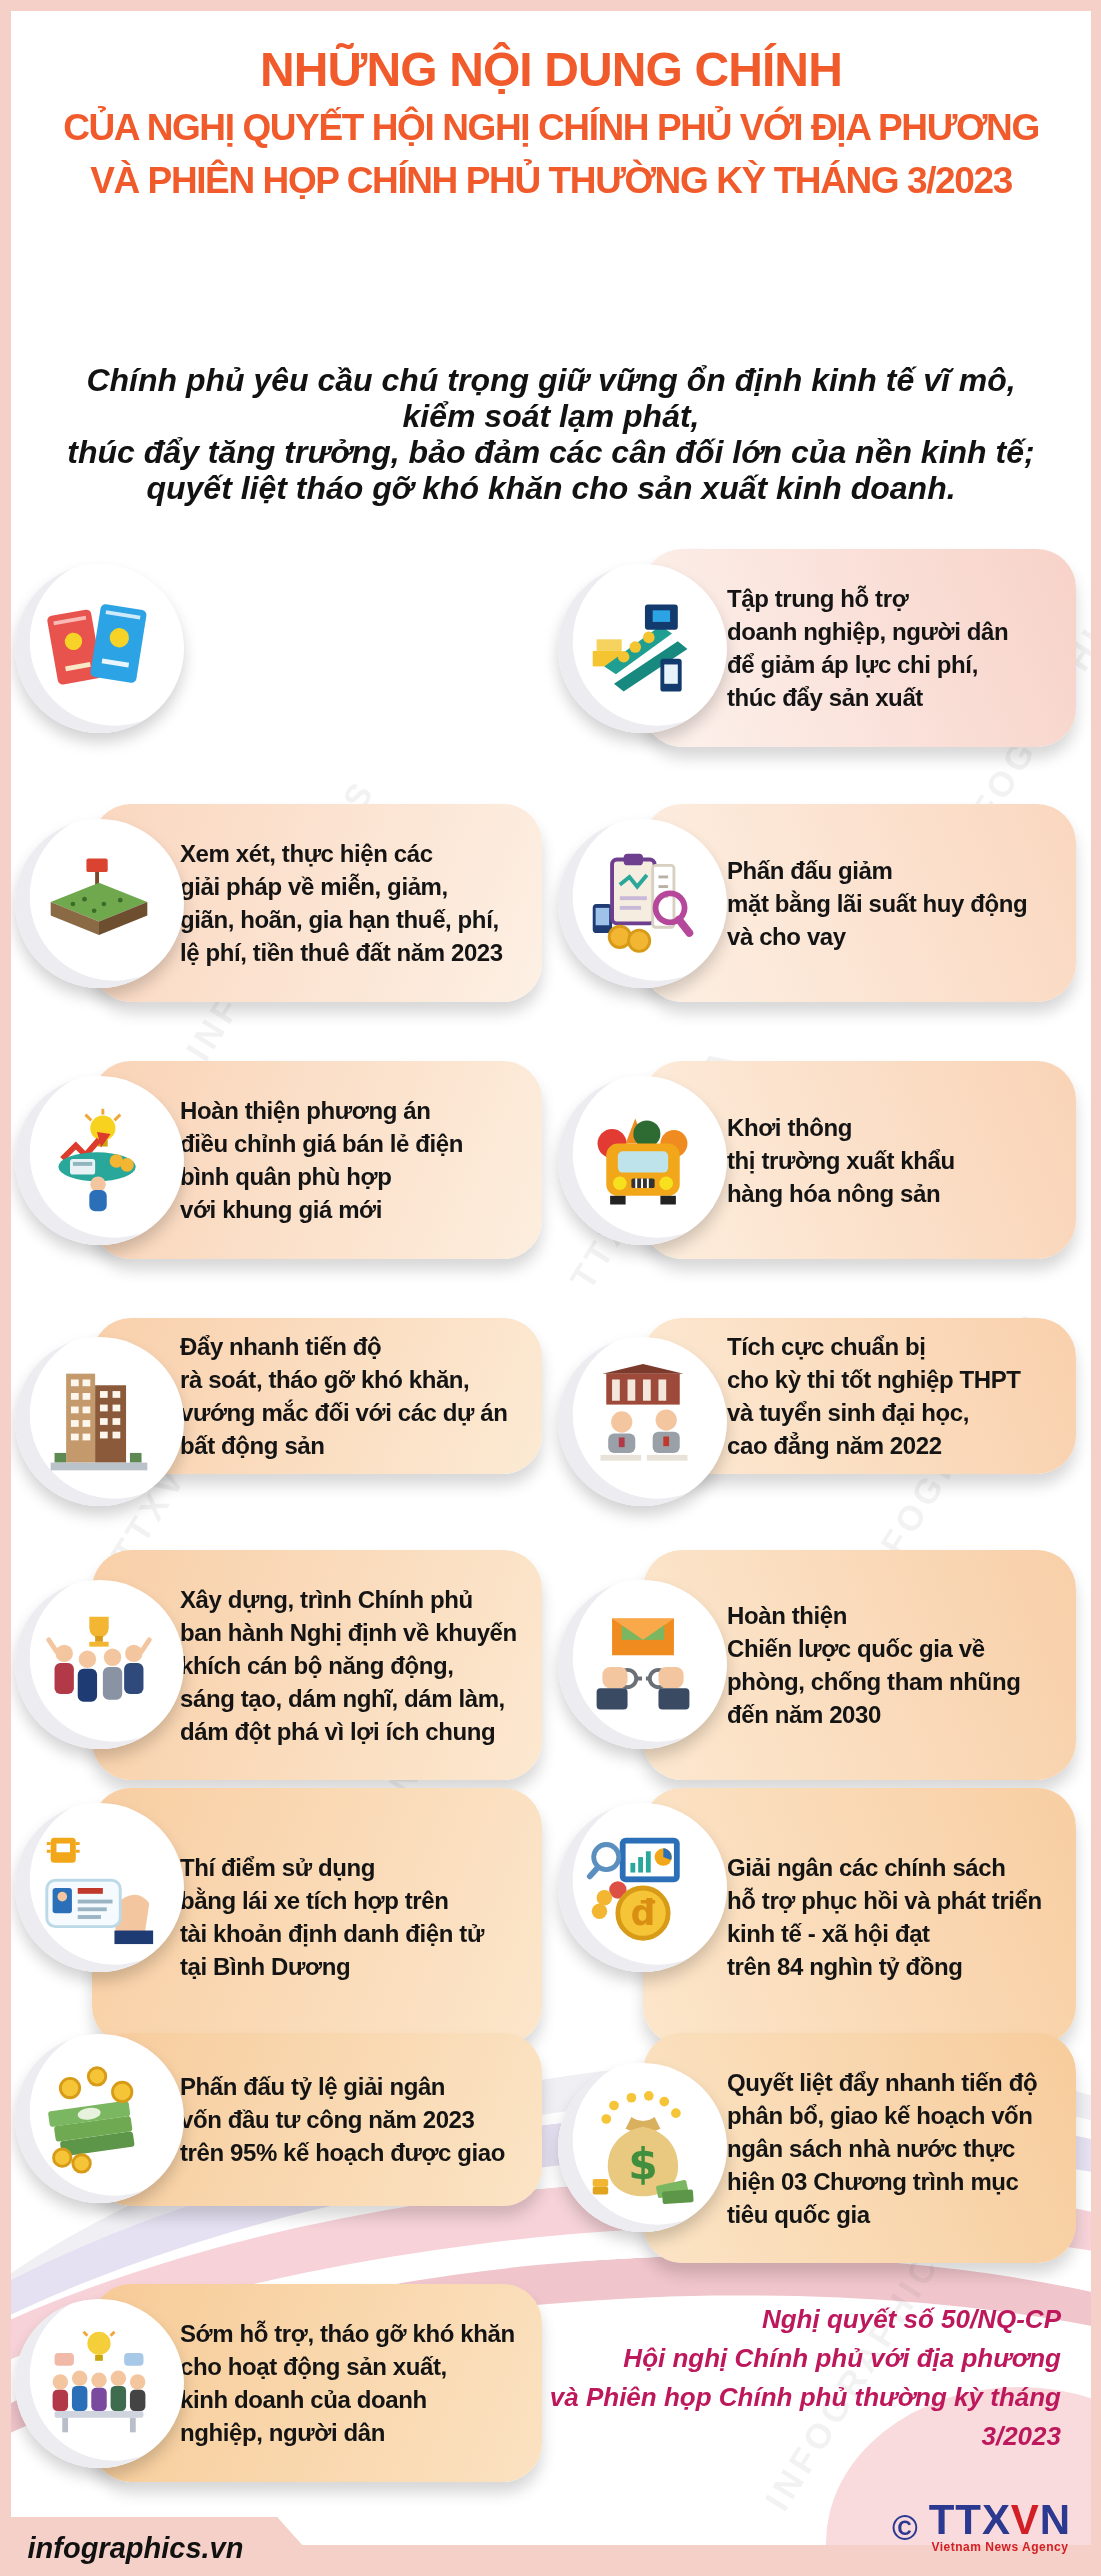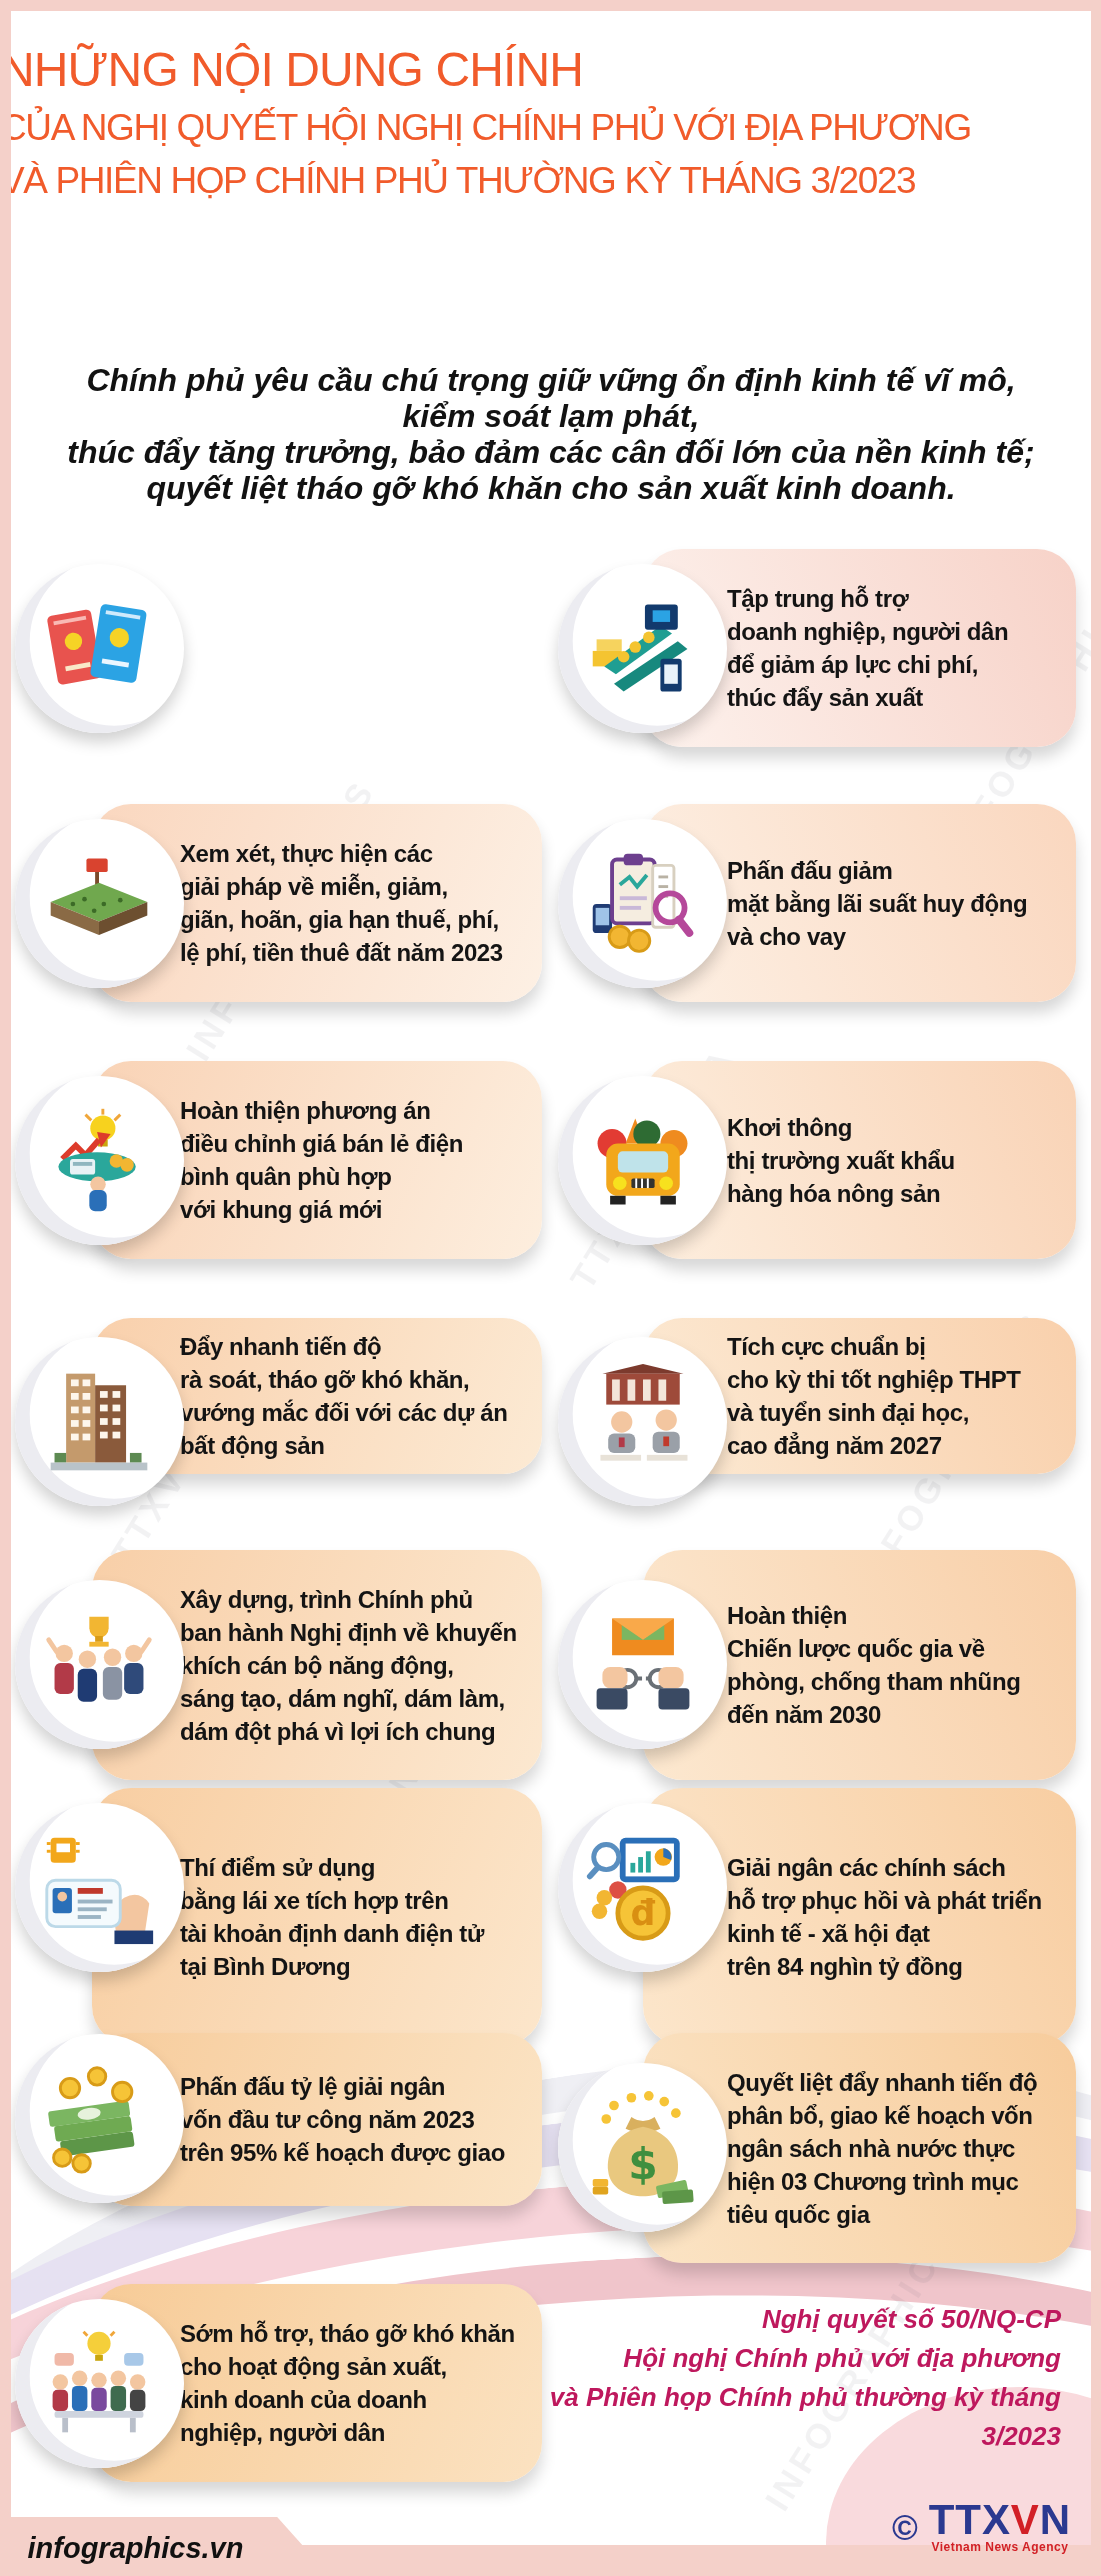--- a/index.html
+++ b/index.html
@@ -5,22 +5,22 @@
   html,body{margin:0;padding:0;background:#fff;}
   .page{position:relative;width:1102px;height:2576px;background:#ffffff;overflow:hidden;
         font-family:"Liberation Sans", sans-serif;}
   
   .frame{position:absolute;background:#f4d0c9;z-index:6;}
   .frame.top{left:0;top:0;width:1102px;height:11px;}
   .frame.left{left:0;top:0;width:11px;height:2576px;}
   .frame.right{right:0;top:0;width:11px;height:2576px;}
 
   
-  .title{position:absolute;left:0;right:0;top:39px;color:#f15b2b;
-         font-weight:400;z-index:3;}
+  .title{position:absolute;left:0;right:0;top:39px;text-align:center;color:#f15b2b;
+         font-weight:700;z-index:3;}
   .title .t1{font-size:48px;line-height:62px;letter-spacing:-0.9px;}
   .title .t2{font-size:37px;line-height:53px;letter-spacing:-1.4px;}
   .subtitle{position:absolute;left:55px;right:55px;top:362px;text-align:center;color:#121212;
             font-size:32px;line-height:36px;font-weight:700;font-style:italic;white-space:pre-line;z-index:3;}
 
   
   .wm{position:absolute;font-weight:700;color:#55556a;opacity:.07;letter-spacing:4.6px;
       transform:rotate(-58deg);font-size:35px;white-space:nowrap;z-index:1;}
 
   
@@ -279,21 +279,21 @@
       <rect x="14" y="92" width="12" height="10" fill="#5d8a52"></rect>
         <rect x="92" y="92" width="12" height="10" fill="#5d8a52"></rect>
       <rect x="10" y="102" width="100" height="8" fill="#b9c3c9"></rect>
     </svg>
   </div>
 
   <div class="card R r4">
     <p class="ctext">Tích cực chuẩn bị
 cho kỳ thi tốt nghiệp THPT
 và tuyển sinh đại học,
-cao đẳng năm 2027</p>
+cao đẳng năm 2022</p>
   </div>
   <div class="disc R d-r4">
     <svg viewBox="0 0 120 120" width="116" height="116">
       <polygon points="18,10 60,0 102,10" fill="#7c3a2d"></polygon>
       <rect x="22" y="10" width="76" height="32" fill="#9e4a3a"></rect>
       <rect x="28" y="16" width="8" height="22" fill="#f3e6da"></rect>
         <rect x="44" y="16" width="8" height="22" fill="#f3e6da"></rect>
         <rect x="60" y="16" width="8" height="22" fill="#f3e6da"></rect>
         <rect x="76" y="16" width="8" height="22" fill="#f3e6da"></rect>
       <circle cx="38" cy="60" r="11" fill="#f3c6a0"></circle>

